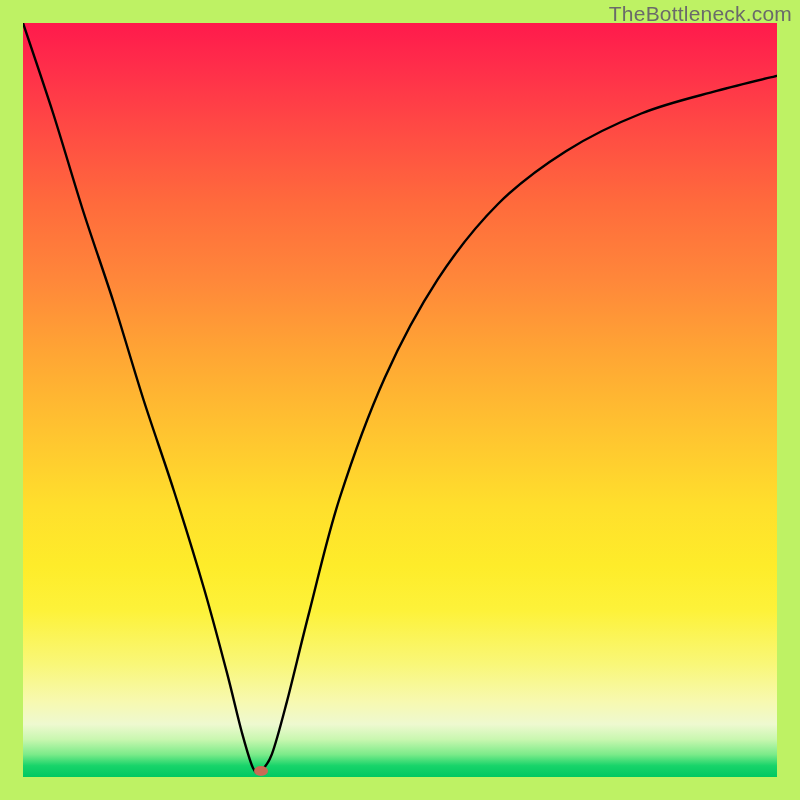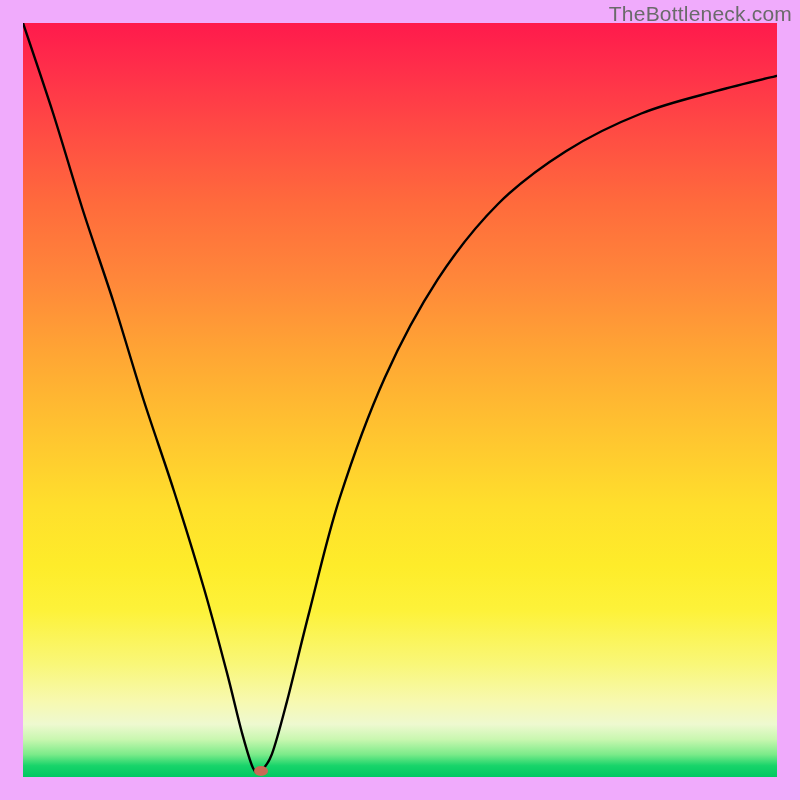--- a/index.html
+++ b/index.html
@@ -7,21 +7,21 @@
     padding: 0;
     width: 800px;
     height: 800px;
     background: #000;
     position: relative;
     font-family: Arial, Helvetica, sans-serif;
   }
   .outer {
     position: absolute;
     inset: 0;
-    background: #f0abfc;
+    background: #bef264;
   }
   .plot {
     position: absolute;
     left: 23px;
     top: 23px;
     width: 754px;
     height: 754px;
     
     background: linear-gradient(to bottom,
       #ff1a4c 0%,

